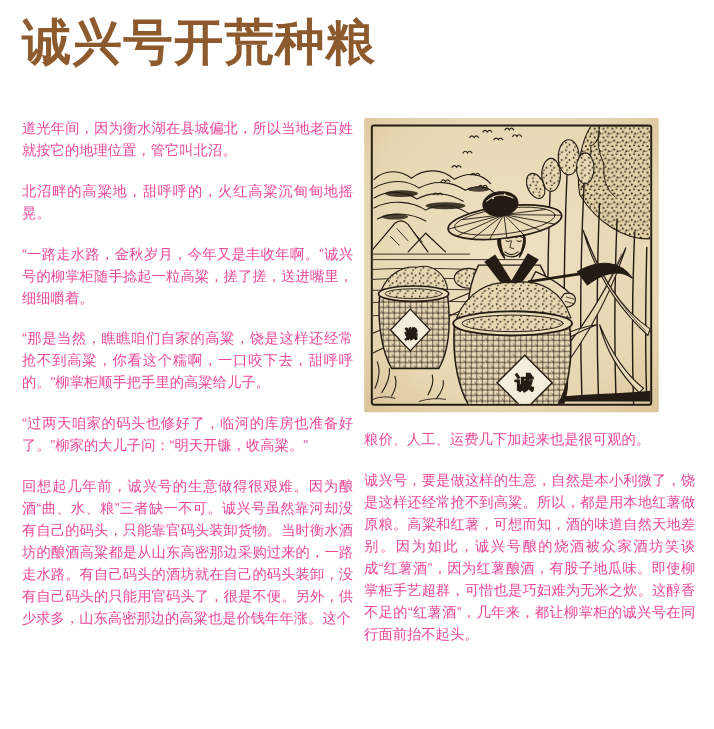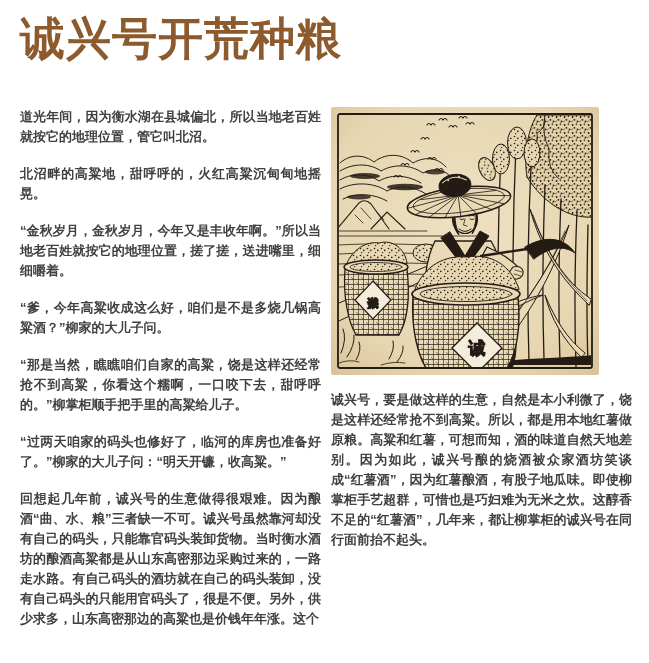--- a/index.html
+++ b/index.html
@@ -2,42 +2,41 @@
 <html><head>
 <meta charset="utf-8">
 <style>
   * { margin:0; padding:0; box-sizing:border-box; }
   html,body { width:649px; height:663px; background:#ffffff; overflow:hidden; }
   body { font-family:"Liberation Sans", sans-serif; }
   .page { width:649px; height:663px; padding:12px 17px 0 20px; overflow:hidden; }
   .headline { color:#8c5a2d; font-weight:bold; font-size:45px; line-height:53px; letter-spacing:1px; }
   .columns { display:flex; gap:10px; margin-top:42px; }
   .col { width:306px; }
-  .col p { font-size:13px; line-height:20px; color:#404040; text-align:justify; margin-bottom:17px;font-weight:bold; }
+  .col p { font-size:13px; line-height:20px; color:#ec4899; text-align:justify; margin-bottom:17px; }
   figure.illustration { width:268px; height:268px; margin:0 0 15px 0; }
   figure.illustration svg { display:block; width:268px; height:268px; }
   .ill-label { font-family:"Liberation Serif", serif; font-weight:bold; fill:#241c14; }
   .v-label { writing-mode:vertical-rl; }
 </style>
 </head>
 <body>
 
 <div class="page">
 
   <div class="headline">
     <div>诚兴号开荒种粮</div>
   </div>
 
   <div class="columns">
 
     <div class="col">
       <p>道光年间，因为衡水湖在县城偏北，所以当地老百姓就按它的地理位置，管它叫北沼。</p>
       <p>北沼畔的高粱地，甜呼呼的，火红高粱沉甸甸地摇晃。</p>
-      <p>“金秋岁月，金秋岁月，今年又是丰收年啊。”所以当地老百姓就按它的地理位置，搓了搓，送进嘴里，细细嚼着。</p>
-      <p>“爹，今年高粱收成这么好，咱们是不是多烧几锅高粱酒？”柳家的大儿子问。</p>
+      <p>“一路走水路，金秋岁月，今年又是丰收年啊。”诚兴号的柳掌柜随手捻起一粒高粱，搓了搓，送进嘴里，细细嚼着。</p>
       <p>“那是当然，瞧瞧咱们自家的高粱，饶是这样还经常抢不到高粱，你看这个糯啊，一口咬下去，甜呼呼的。”柳掌柜顺手把手里的高粱给儿子。</p>
       <p>“过两天咱家的码头也修好了，临河的库房也准备好了。”柳家的大儿子问：“明天开镰，收高粱。”</p>
       <p>回想起几年前，诚兴号的生意做得很艰难。因为酿酒“曲、水、粮”三者缺一不可。诚兴号虽然靠河却没有自己的码头，只能靠官码头装卸货物。当时衡水酒坊的酿酒高粱都是从山东高密那边采购过来的，一路走水路。有自己码头的酒坊就在自己的码头装卸，没有自己码头的只能用官码头了，很是不便。另外，供少求多，山东高密那边的高粱也是价钱年年涨。这个</p>
     </div>
 
     <div class="col">
 
       <figure class="illustration">
         <svg viewBox="0 0 268 268" xmlns="http://www.w3.org/2000/svg">
           <defs>
@@ -205,17 +204,18 @@
                 <path d="M10,246 q6,-14 2,-24 M16,250 q8,-12 7,-22 M25,253 q6,-10 3,-18"></path>
                 <path d="M58,252 q6,-10 4,-18 M66,255 q7,-9 6,-16"></path>
                 <path d="M8,256 q10,-4 20,-1 M50,258 q12,-4 24,-2" stroke-width="0.8"></path>
               </g>
             </g>
 
           </g>
         </svg>
       </figure>
 
+      <p>粮价、人工、运费几下加起来也是很可观的。</p>
       <p>诚兴号，要是做这样的生意，自然是本小利微了，饶是这样还经常抢不到高粱。所以，都是用本地红薯做原粮。高粱和红薯，可想而知，酒的味道自然天地差别。因为如此，诚兴号酿的烧酒被众家酒坊笑谈成“红薯酒”，因为红薯酿酒，有股子地瓜味。即使柳掌柜手艺超群，可惜也是巧妇难为无米之炊。这醇香不足的“红薯酒”，几年来，都让柳掌柜的诚兴号在同行面前抬不起头。</p>
 
     </div>
   </div>
 </div>
 
 </body></html>

